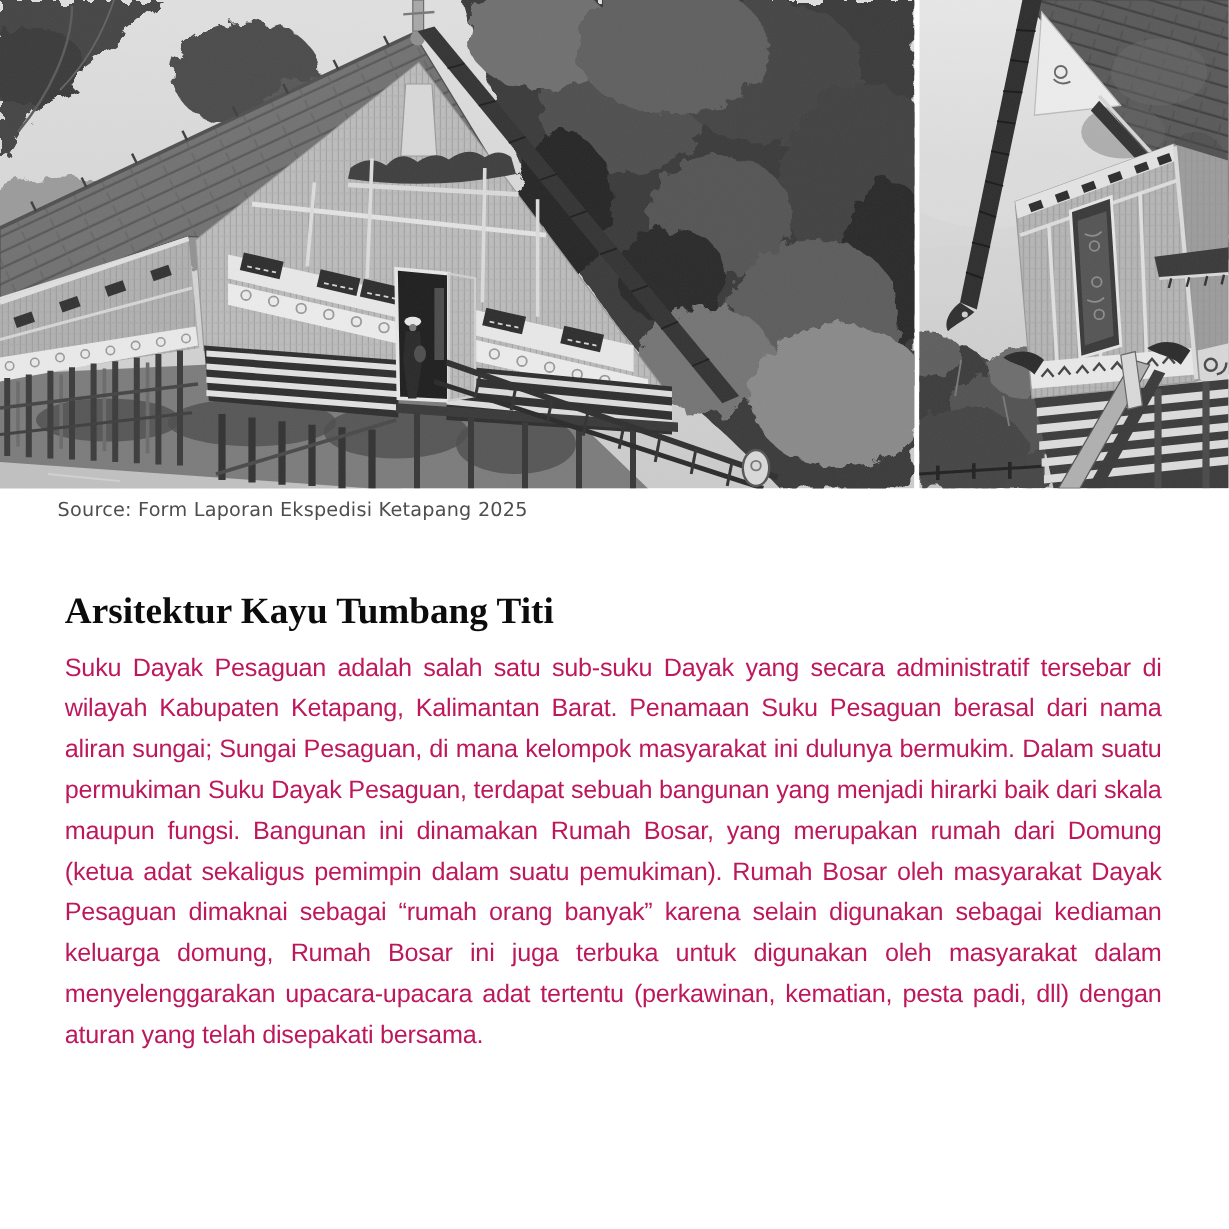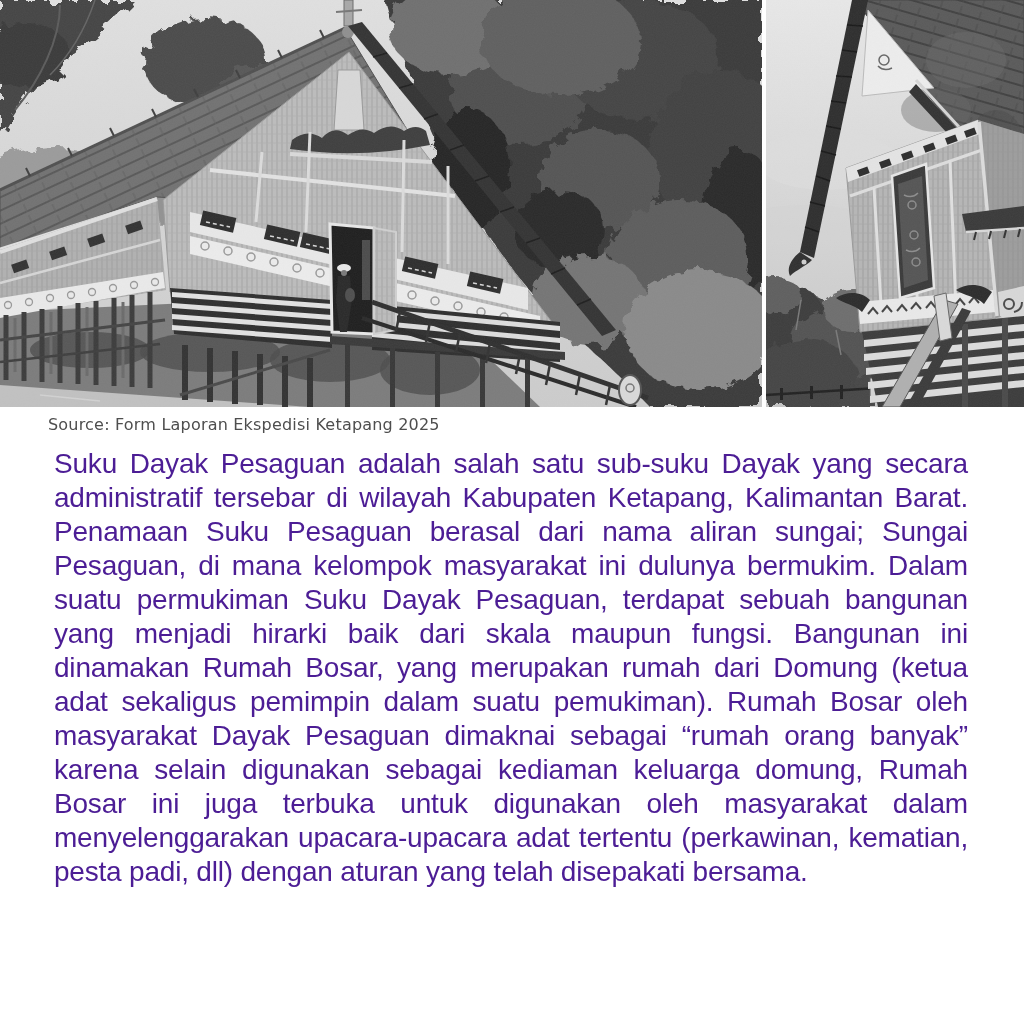--- a/index.html
+++ b/index.html
@@ -19,22 +19,22 @@
     font-size:16px;color:#4e4e4e;letter-spacing:.2px;
   }
   .article{padding:0 56px 0 54px;}
   .article-title{
     margin:57px 0 0 0;
     font-family:"Liberation Serif",serif;
     font-weight:700;font-size:31px;color:#0c0c0c;
   }
   .article-body{
     margin-top:13px;
-    font-size:28px;line-height:34px;
-    text-align:justify;color:#4c1d95;
+    font-size:21px;line-height:34px;
+    text-align:justify;color:#be185d;
     letter-spacing:-.2px;
   }
 </style>
 </head>
 <body>
 
 <div class="figure-row">
 
   <div class="photo-left" title="Black-and-white photo of a traditional Dayak stilt longhouse (Rumah Bosar) with a steep shingled gable roof, a person standing at the door, trees behind and grass in front">
     <svg viewBox="0 0 762 407" preserveAspectRatio="none">
@@ -473,14 +473,15 @@
       </g>
 
       <rect width="258" height="407" filter="url(#R-grain)" opacity=".5"></rect>
     </svg>
   </div>
 </div>
 
 <div class="figure-caption">Source: Form Laporan Ekspedisi Ketapang 2025</div>
 
 <div class="article">
+  <h1 class="article-title">Arsitektur Kayu Tumbang Titi</h1>
   <p class="article-body">Suku Dayak Pesaguan adalah salah satu sub-suku Dayak yang secara administratif tersebar di wilayah Kabupaten Ketapang, Kalimantan Barat. Penamaan Suku Pesaguan berasal dari nama aliran sungai; Sungai Pesaguan, di mana kelompok masyarakat ini dulunya bermukim. Dalam suatu permukiman Suku Dayak Pesaguan, terdapat sebuah bangunan yang menjadi hirarki baik dari skala maupun fungsi. Bangunan ini dinamakan Rumah Bosar, yang merupakan rumah dari Domung (ketua adat sekaligus pemimpin dalam suatu pemukiman). Rumah Bosar oleh masyarakat Dayak Pesaguan dimaknai sebagai “rumah orang banyak” karena selain digunakan sebagai kediaman keluarga domung, Rumah Bosar ini juga terbuka untuk digunakan oleh masyarakat dalam menyelenggarakan upacara-upacara adat tertentu (perkawinan, kematian, pesta padi, dll) dengan aturan yang telah disepakati bersama.</p>
 </div>
 
 </body></html>

